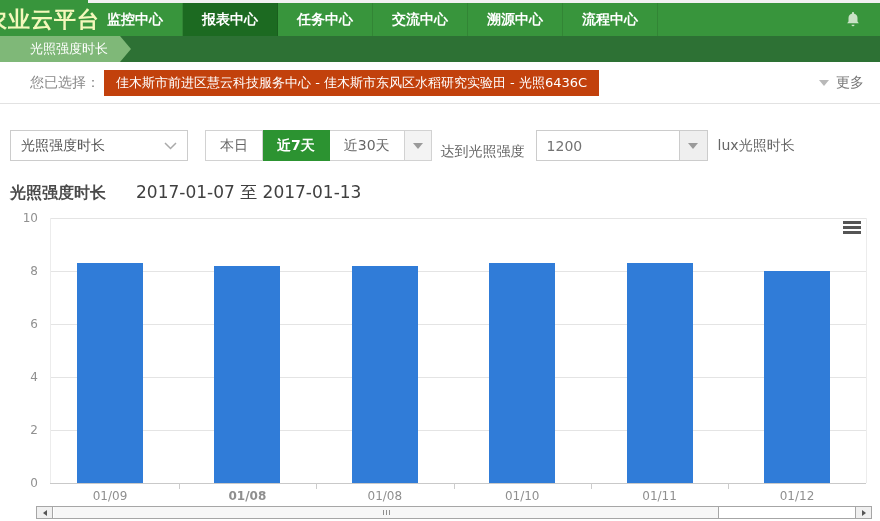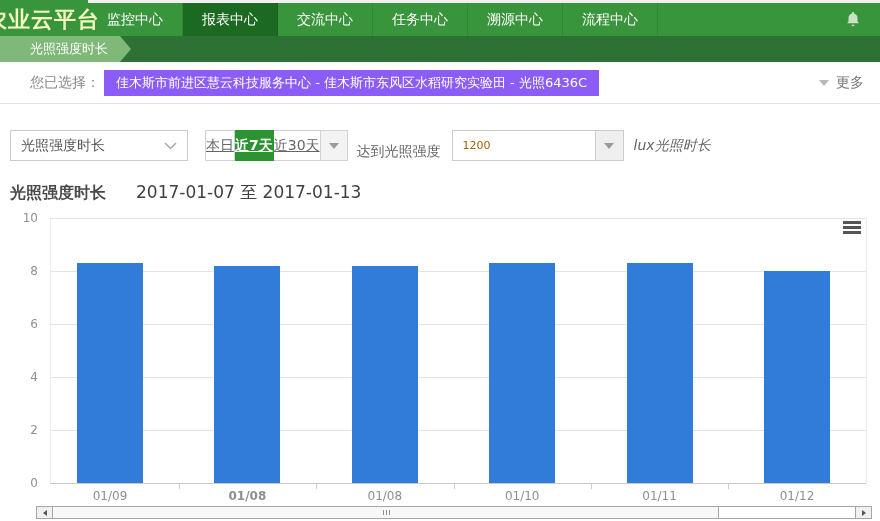--- a/index.html
+++ b/index.html
@@ -8,21 +8,21 @@
     position:relative; overflow:hidden; background:#fff;
     font-family:"DejaVu Sans","Liberation Sans",sans-serif;
   }
   
   .top-strip { position:absolute; top:0; left:88px; right:0; height:3px; background:#f1f1f1; }
   .topbar { position:absolute; top:0; left:0; width:880px; height:36px; background:#38953c; }
   .logo {
     position:absolute; left:-15px; top:3px; height:33px; line-height:33px;
     font-size:22px; font-weight:bold; color:#f4f8bb; letter-spacing:1px; white-space:nowrap;
   }
-  .nav { position:absolute; left:88px; top:3px; height:33px; display:flex; }
+  .nav { position:absolute; left:88px; top:3px; height:33px; display:flex;font-weight:bold; }
   .nav-item {
     height:33px; line-height:33px; padding:0 19px; color:#fff; font-size:14px;
     cursor:pointer; border-right:1px solid rgba(0,0,0,0.10); white-space:nowrap;
   }
   .nav-item.active { background:#1c6a21; height:36px; margin-top:-3px; line-height:39px; }
   .bell { position:absolute; right:18px; top:10px; width:18px; height:19px; cursor:pointer; }
   
   .breadcrumb-bar { position:absolute; top:36px; left:0; width:880px; height:26px; background:#2d7134; }
   .breadcrumb-tab {
     position:absolute; left:0; top:0; height:26px; background:#7fb878; color:#fff;
@@ -31,49 +31,49 @@
   .breadcrumb-tab::after {
     content:""; position:absolute; left:100%; top:0; width:0; height:0;
     border-top:13px solid transparent; border-bottom:13px solid transparent; border-left:11px solid #7fb878;
   }
   
   .selection-row {
     position:absolute; top:62px; left:0; width:880px; height:42px;
     border-bottom:1px solid #e2e2e2; display:flex; align-items:center; padding:0 16px 0 30px;
   }
   .sel-label { color:#888; font-size:14px; white-space:nowrap; }
-  .sel-chip { background:#8b5cf6; color:#fff; font-size:13px; padding:4px 12px; margin-left:4px; white-space:nowrap; }
+  .sel-chip { background:#c2410c; color:#fff; font-size:13px; padding:4px 12px; margin-left:4px; white-space:nowrap; }
   .sel-more { margin-left:auto; display:flex; align-items:center; gap:7px; cursor:pointer; color:#777; font-size:14px; }
   .tri-down { width:0; height:0; border-left:5px solid transparent; border-right:5px solid transparent; border-top:6px solid #b9b9b9; }
   .tri-down.dark { border-top-color:#9a9a9a; }
   
   .filter-row { position:absolute; top:130px; left:10px; height:31px; display:flex; align-items:center; }
   .metric-select {
     width:178px; height:31px; border:1px solid #ccc; display:flex; align-items:center;
     justify-content:space-between; padding:0 10px; color:#555; font-size:14px; cursor:pointer; background:#fff;
   }
   .btn-group { display:flex; margin-left:17px; height:31px; }
   .range-btn {
-    height:31px; line-height:29px; padding:0 0; border:1px solid #d2d2d2; border-left:none;
-    font-size:14px; color:#666; background:#fff; cursor:pointer; white-space:nowrap;text-decoration:underline;
+    height:31px; line-height:29px; padding:0 14px; border:1px solid #d2d2d2; border-left:none;
+    font-size:14px; color:#666; background:#fff; cursor:pointer; white-space:nowrap;
   }
   .range-btn:first-child { border-left:1px solid #d2d2d2; }
   .range-btn.active { background:#2c9331; border-color:#2c9331; color:#fff; font-weight:bold; }
   .btn-caret {
     width:27px; height:31px; background:#f3f3f3; border:1px solid #d2d2d2; border-left:none;
     display:flex; align-items:center; justify-content:center; cursor:pointer;
   }
   .threshold-label { margin-left:9px; color:#666; font-size:14px; white-space:nowrap;margin-top:12px; }
   .threshold-box { margin-left:11px; width:172px; height:31px; border:1px solid #ccc; display:flex; background:#fff; }
   .threshold-box input {
-    flex:1; min-width:0; border:none; outline:none; padding:0 10px; font-size:11px; color:#a16207;
+    flex:1; min-width:0; border:none; outline:none; padding:0 10px; font-size:14px; color:#737373;
     font-family:"DejaVu Sans","Liberation Sans",sans-serif;
   }
   .threshold-caret { width:28px; background:#efefef; border-left:1px solid #ccc; display:flex; align-items:center; justify-content:center; cursor:pointer; }
-  .unit-label { margin-left:10px; color:#666; font-size:14px; white-space:nowrap;font-style:italic; }
+  .unit-label { margin-left:10px; color:#666; font-size:14px; white-space:nowrap; }
   
   .chart-header { position:absolute; top:181px; left:10px; display:flex; align-items:baseline; }
   .chart-title { font-size:16px; font-weight:bold; color:#4a4a4a; }
   .chart-dates { font-size:17px; color:#404040; margin-left:30px; }
   
   .chart { position:absolute; top:210px; left:0; width:860px; height:296px; }
   .gridline { position:absolute; height:1px; background:#e4e4e4; }
   .gridline.zero { background:#c9c9c9; }
   .ylabel { position:absolute; width:34px; text-align:right; font-size:12px; color:#909090; height:14px; line-height:14px; }
   .plot-edge { position:absolute; width:1px; background:#ececec; }
@@ -99,22 +99,22 @@
   .sb-thumb span { display:block; width:1px; height:5px; background:#8f8f8f; }
 </style>
 </head>
 <body>
 
 <div class="topbar">
   <div class="logo">农业云平台</div>
   <div class="nav">
       <div class="nav-item">监控中心</div>
       <div class="nav-item active">报表中心</div>
+      <div class="nav-item">任务中心</div>
       <div class="nav-item">交流中心</div>
-      <div class="nav-item">任务中心</div>
       <div class="nav-item">溯源中心</div>
       <div class="nav-item">流程中心</div>
     </div>
   <svg class="bell" viewBox="0 0 24 24">
     <path fill="#c9e2c6" d="M12 2a1.5 1.5 0 0 1 1.5 1.5v.7A6 6 0 0 1 18 10v4.5l1.8 2.5H4.2L6 14.5V10a6 6 0 0 1 4.5-5.8v-.7A1.5 1.5 0 0 1 12 2z"></path>
     <path fill="#c9e2c6" d="M10 19a2 2 0 0 0 4 0z"></path>
   </svg>
 </div>
 <div class="top-strip"></div>
 

